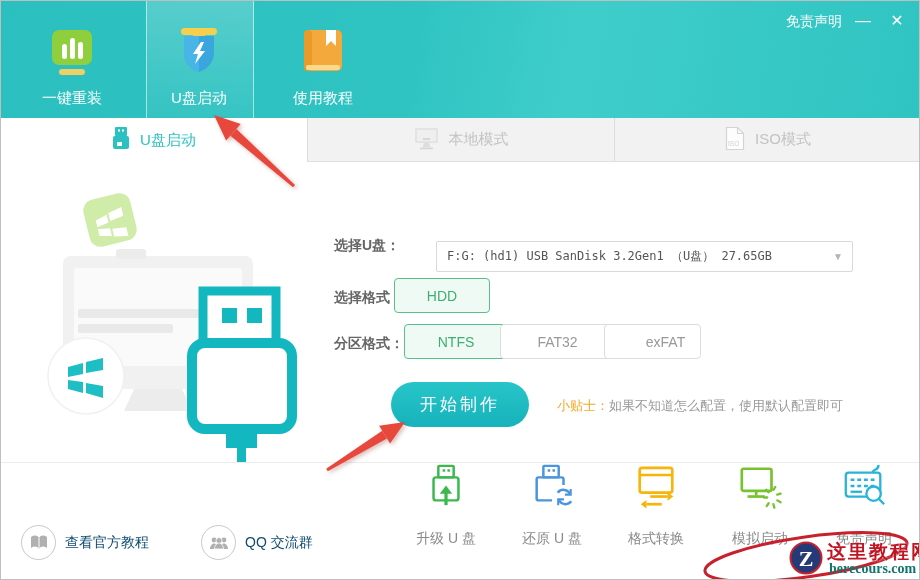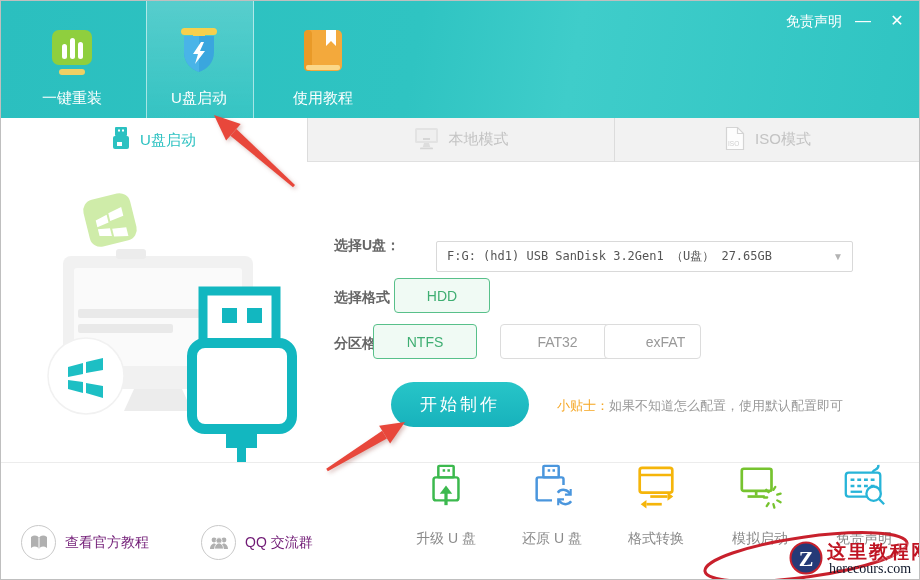--- a/index.html
+++ b/index.html
@@ -38,37 +38,37 @@
   .opt-btn{position:absolute;height:35px;border-radius:4px;display:flex;align-items:center;justify-content:center;
        font-size:14px;box-sizing:border-box;cursor:pointer;background:#fff;border:1px solid #dcdcdc;color:#999;}
   .opt-selected{border:1px solid #58c08a;background:#f0faf4;color:#3fae72;}
   .start-btn{position:absolute;left:390px;top:381px;width:138px;height:45px;border-radius:23px;
        background:linear-gradient(180deg,#27c5c8,#17b2bc);color:#fff;font-size:17px;letter-spacing:3px;
        display:flex;align-items:center;justify-content:center;cursor:pointer;}
   .tip{position:absolute;left:556px;top:396px;font-size:13px;color:#999;}
   .tip-label{color:#f5a623;}
   
   .footer{position:absolute;left:0;top:461px;width:920px;height:119px;border-top:1px solid #ececec;background:#fff;}
-  .f-link{position:absolute;top:62px;display:flex;align-items:center;gap:9px;color:#701a75;font-size:14px;cursor:pointer;}
+  .f-link{position:absolute;top:62px;display:flex;align-items:center;gap:9px;color:#0c4a6e;font-size:14px;cursor:pointer;}
   .f-link-1{left:20px;} .f-link-2{left:200px;}
   .f-circle{width:33px;height:33px;border:1px solid #c9c9c9;border-radius:50%;display:flex;
        align-items:center;justify-content:center;}
   .tool{position:absolute;top:0;width:110px;display:flex;flex-direction:column;align-items:center;
        gap:17px;cursor:pointer;}
   .tool-label{font-size:14px;color:#8a8a8a;}
   .t1{left:390px;} .t2{left:496px;} .t3{left:600px;} .t4{left:704px;} .t5{left:808px;}
   
   .illu{position:absolute;left:15px;top:160px;width:300px;height:315px;pointer-events:none;}
   
   .arrows{position:absolute;left:0;top:0;width:920px;height:580px;z-index:40;pointer-events:none;
        filter:drop-shadow(2px 2px 2px rgba(130,40,30,.30));}
   .wm{position:absolute;left:680px;top:518px;width:240px;height:62px;z-index:50;}
   .wm-title{position:absolute;left:146px;top:20px;font-size:19px;font-weight:bold;color:#bf1422;
        letter-spacing:2px;text-shadow:0 0 2px #fff;white-space:nowrap;}
-  .wm-url{position:absolute;left:148px;top:42px;font-size:14px;font-weight:normal;color:#0f172a;
+  .wm-url{position:absolute;left:148px;top:42px;font-size:14px;font-weight:bold;color:#0f766e;
        font-family:"Liberation Serif",serif;white-space:nowrap;}
 </style>
 </head>
 <body>
 
 <div class="app">
 
   <div class="header">
     <div class="nav-active"></div>
 
@@ -181,21 +181,21 @@
   <div class="form-label" style="left:333px;top:236px;">选择U盘：</div>
   <div class="usb-select">
     <span class="usb-select-value">F:G: (hd1)  USB SanDisk 3.2Gen1 （U盘） 27.65GB</span>
     <span class="usb-caret">▼</span>
   </div>
 
   <div class="form-label" style="left:333px;top:288px;">选择格式：</div>
   <div class="opt-btn opt-selected" style="left:393px;top:277px;width:96px;">HDD</div>
 
   <div class="form-label" style="left:333px;top:334px;">分区格式：</div>
-  <div class="opt-btn opt-selected" style="left:372px;top:323px;width:104px;">NTFS</div>
+  <div class="opt-btn opt-selected" style="left:403px;top:323px;width:104px;">NTFS</div>
   <div class="opt-btn" style="left:499px;top:323px;width:115px;">FAT32</div>
   <div class="opt-btn" style="left:603px;top:323px;width:97px;padding-left:26px;">exFAT</div>
 
   <div class="start-btn">开始制作</div>
   <div class="tip">
     <span class="tip-label">小贴士：</span><span>如果不知道怎么配置，使用默认配置即可</span>
   </div>
 
   <div class="footer">
     <div class="f-link f-link-1">

